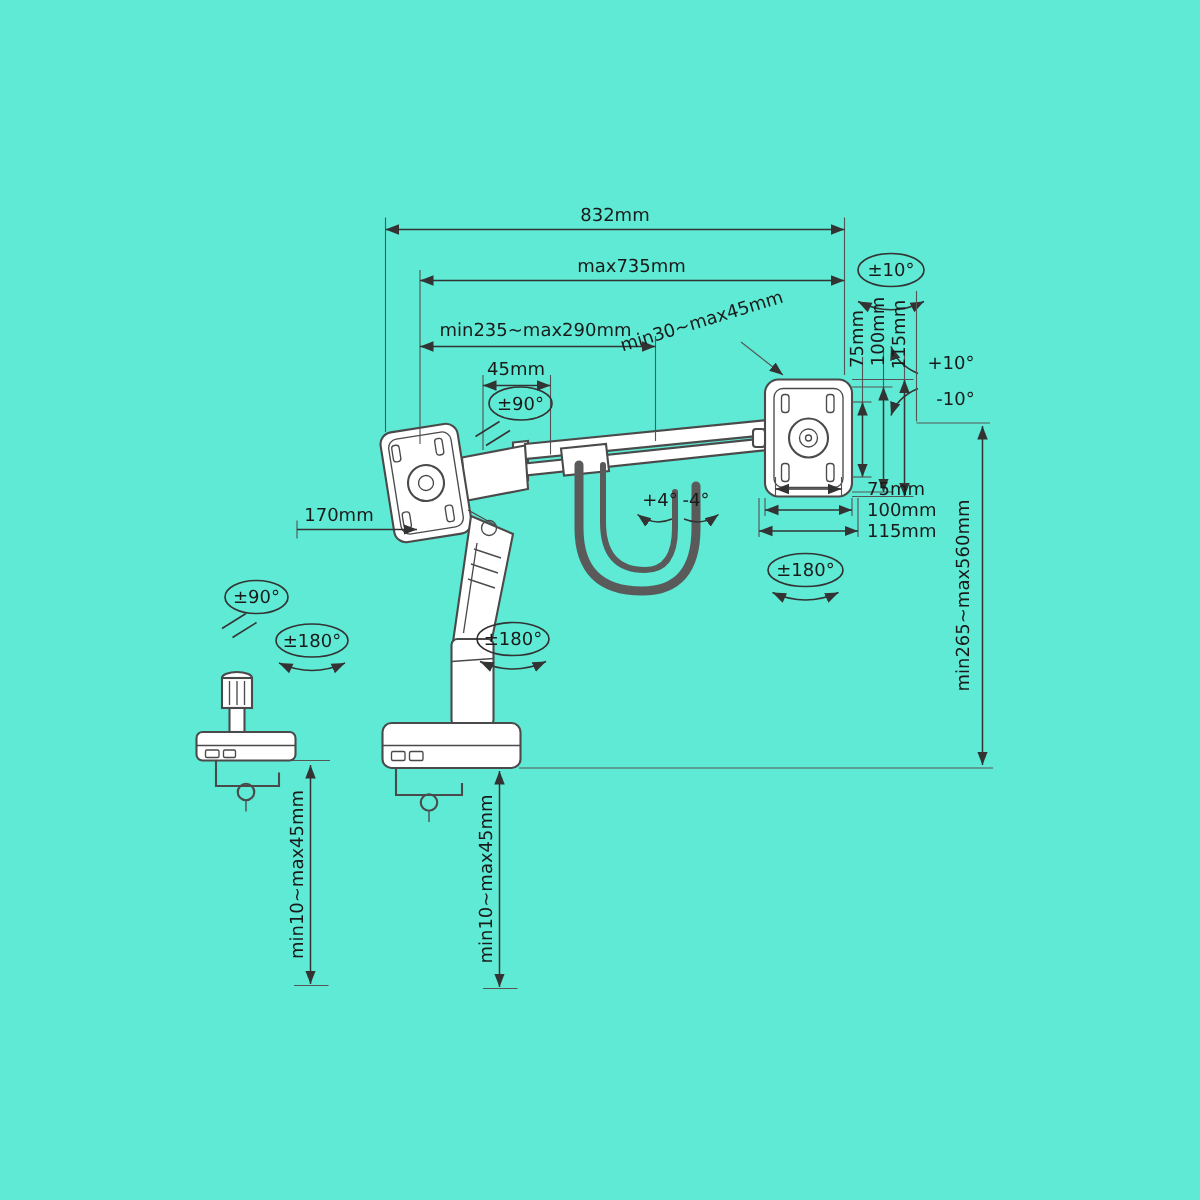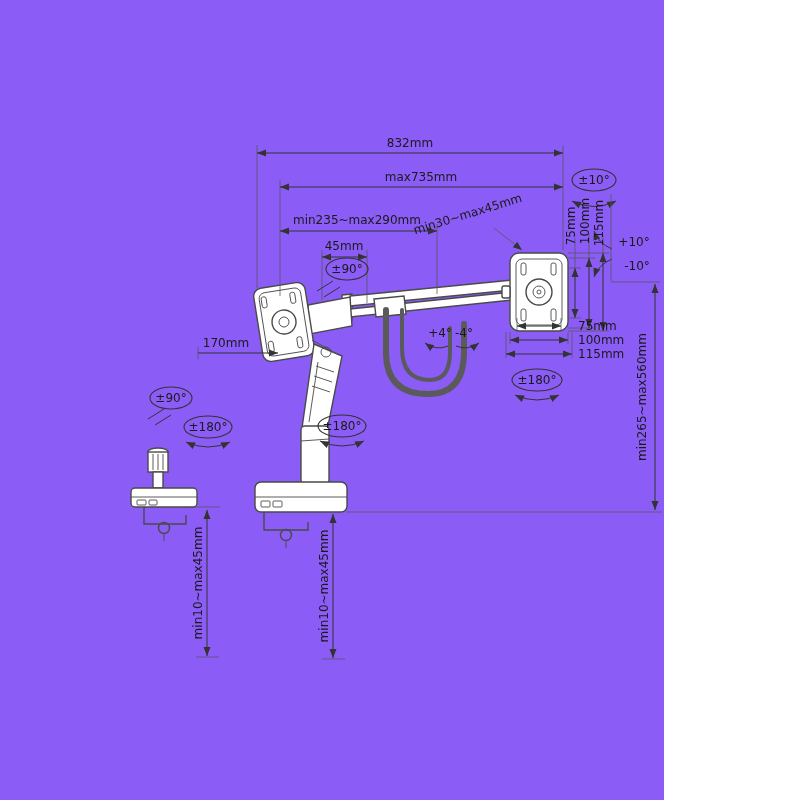--- a/index.html
+++ b/index.html
@@ -1,16 +1,16 @@
 <!DOCTYPE html>
 <html><head>
 <meta charset="utf-8">
 <style>
   html,body{margin:0;padding:0;background:#fff;}
-  .stage{width:664px;height:800px;background:#8b5cf6;position:relative;overflow:hidden;}
+  .stage{width:800px;height:800px;background:#5eead4;position:relative;overflow:hidden;}
   svg{display:block;}
   text{font-family:"DejaVu Sans", sans-serif;font-size:12px;fill:#1a1a1a;}
   .lbl{text-anchor:middle;}
   .lbl-start{text-anchor:start;}
   .dim{stroke:#333333;stroke-width:1;fill:none;}
   .ext{stroke:#555555;stroke-width:0.75;fill:none;}
   .tick{stroke:#555555;stroke-width:0.75;fill:none;}
   .art{stroke:#4a4a4a;stroke-width:1.4;fill:#ffffff;}
   .artopen{stroke:#4a4a4a;stroke-width:1.4;fill:none;}
   .artthin{stroke:#4a4a4a;stroke-width:0.9;fill:none;}

